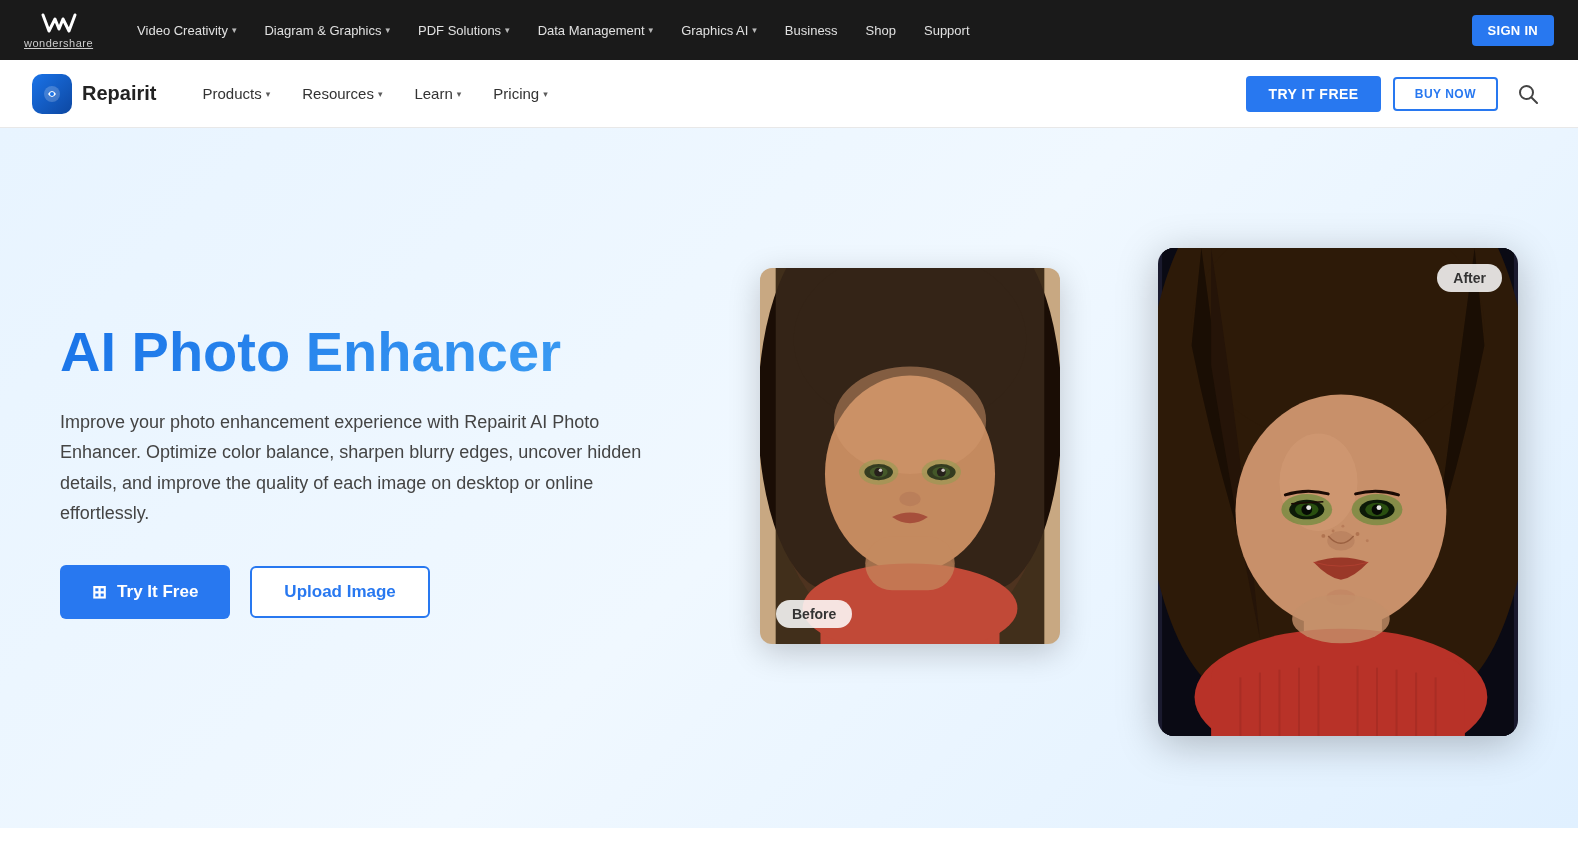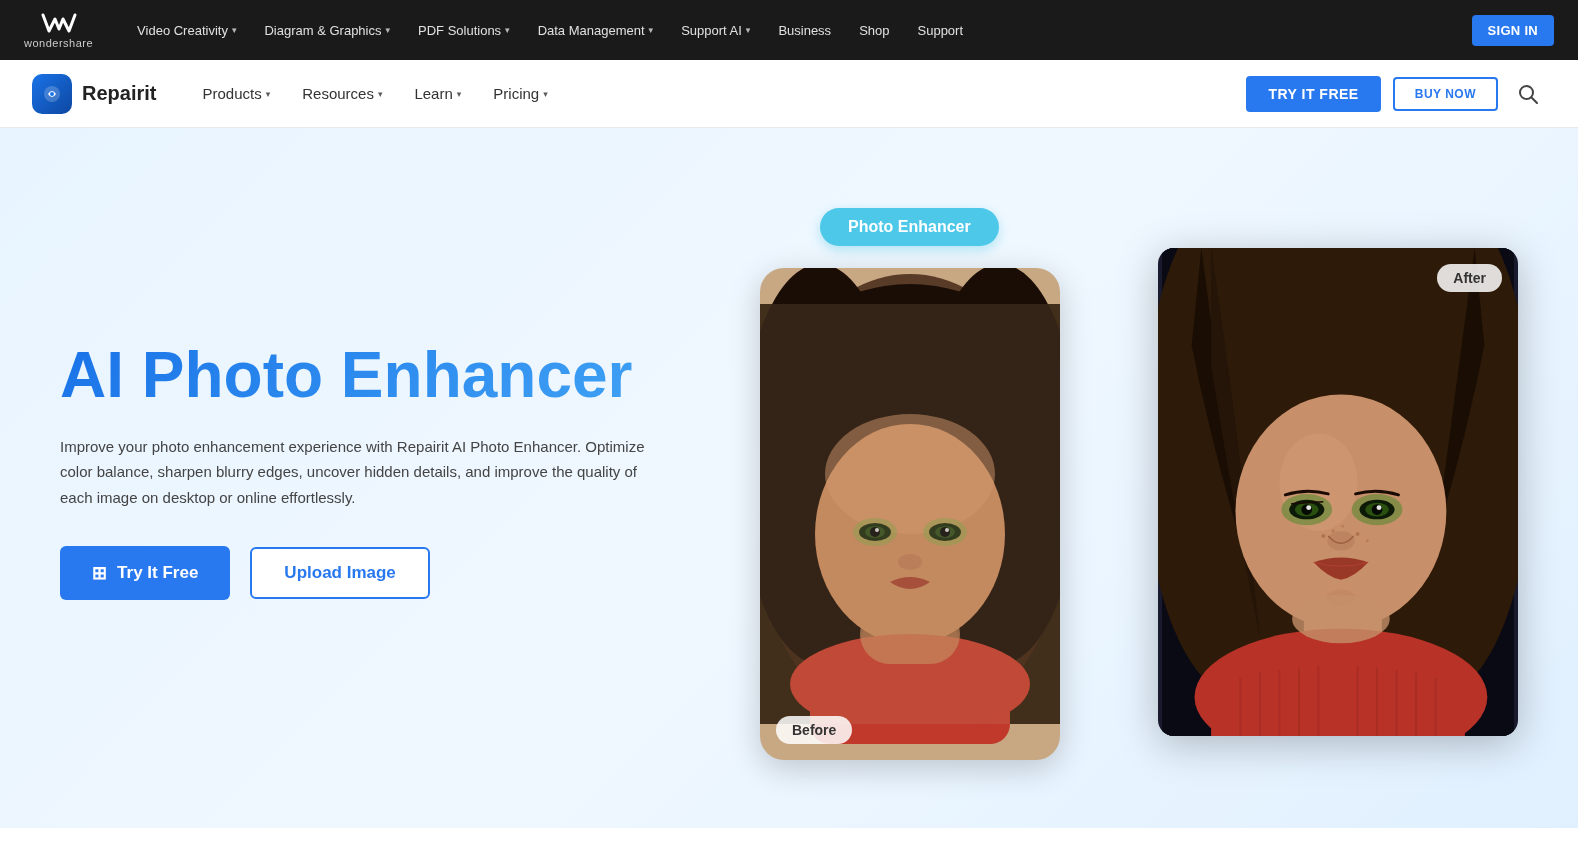--- a/index.html
+++ b/index.html
@@ -22,20 +22,21 @@
       gap: 2px;
     }
     .logo-icon {
       width: 36px;
       height: 24px;
     }
     .logo-text {
       font-size: 11px;
       color: #ccc;
       letter-spacing: 0.5px;
+      text-decoration: underline;
     }
     .top-nav-items {
       display: flex;
       align-items: center;
       gap: 4px;
       flex: 1;
     }
     .top-nav-item {
       display: flex;
       align-items: center;
@@ -164,39 +165,39 @@
       padding: 40px 60px;
       position: relative;
       overflow: hidden;
     }
     .hero-left {
       flex: 1;
       max-width: 680px;
       padding-right: 40px;
     }
     .hero-title {
-      font-size: 64px;
+      font-size: 56px;
       font-weight: 800;
       color: #2878f0;
       line-height: 1.1;
       margin-bottom: 24px;
       background: linear-gradient(135deg, #1a73e8, #42a5f5);
       -webkit-background-clip: text;
       -webkit-text-fill-color: transparent;
       background-clip: text;
     }
     .hero-subtitle {
       font-size: 22px;
       font-weight: 700;
       color: #111;
       margin-bottom: 20px;
       line-height: 1.4;
     }
     .hero-desc {
-      font-size: 15px;
+      font-size: 18px;
       color: #444;
       line-height: 1.7;
       margin-bottom: 36px;
       max-width: 600px;
     }
     .hero-buttons {
       display: flex;
       gap: 20px;
       align-items: center;
       margin-bottom: 16px;
@@ -259,22 +260,22 @@
       position: relative;
       width: 100%;
       height: 520px;
       margin-top: 60px;
     }
     .image-before {
       position: absolute;
       left: 20px;
       top: 20px;
       width: 300px;
-      height: 492px;
-      border-radius: 24px;
+      height: 376px;
+      border-radius: 12px;
       overflow: hidden;
       box-shadow: 0 8px 32px rgba(0,0,0,0.2);
       background: #c8a882;
       z-index: 2;
     }
     .image-after {
       position: absolute;
       right: 0px;
       top: 0;
       width: 360px;
@@ -334,21 +335,21 @@
     </div>
     <div class="top-nav-item">
       <span>PDF Solutions</span>
       <span class="chevron-small">▾</span>
     </div>
     <div class="top-nav-item">
       <span>Data Management</span>
       <span class="chevron-small">▾</span>
     </div>
     <div class="top-nav-item">
-      <span>Support AI</span>
+      <span>Graphics AI</span>
       <span class="chevron-small">▾</span>
     </div>
     <div class="top-nav-item">
       <span>Business</span>
     </div>
     <div class="top-nav-item">
       <span>Shop</span>
     </div>
     <div class="top-nav-item">
       <span>Support</span>
@@ -408,21 +409,20 @@
       <button class="try-free-hero-btn">
         <span class="windows-icon">⊞</span>
         <span>Try It Free</span>
       </button>
       <button class="upload-image-btn">Upload Image</button>
     </div>
   </div>
 
   <div class="hero-right">
 
-    <div class="photo-enhancer-badge">Photo Enhancer</div>
 
     <div class="images-container">
 
       <div class="image-before">
         <svg class="face-canvas" viewBox="0 0 300 420" xmlns="http://www.w3.org/2000/svg">
 
           <rect width="300" height="420" fill="#2a1a0a"></rect>
 
           <ellipse cx="150" cy="200" rx="160" ry="230" fill="#3d2010" opacity="0.8"></ellipse>
 

